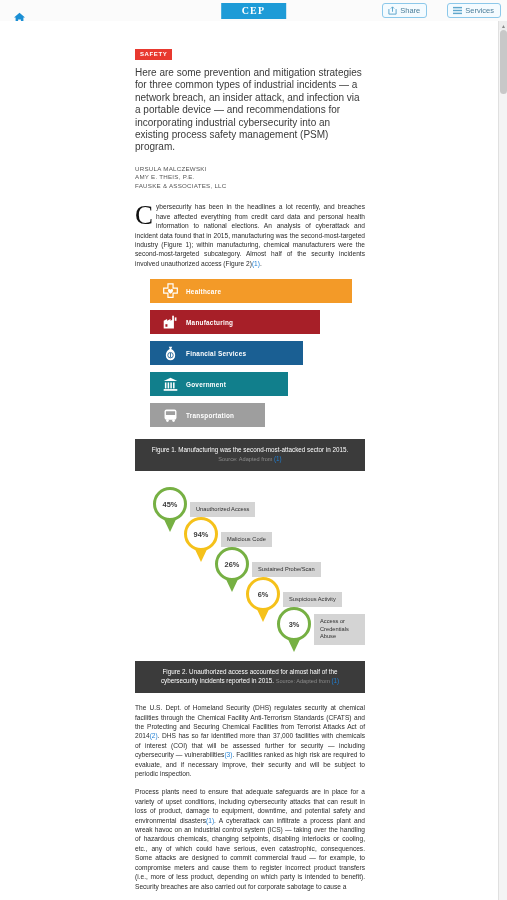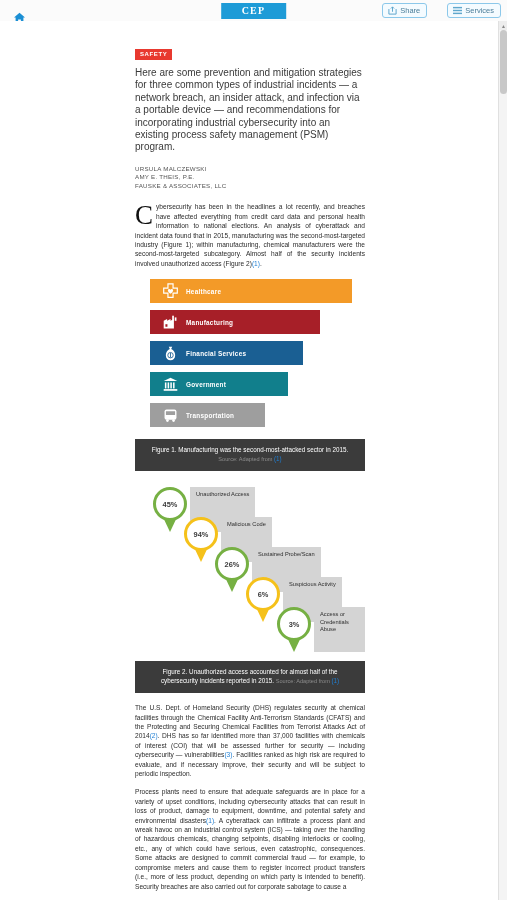--- a/index.html
+++ b/index.html
@@ -126,21 +126,21 @@
 
   .figcaption {
     background: #3b3b3b; color: #ffffff;
     padding: 6px 14px 7px 14px;
     text-align: center; font-size: 6.3px; line-height: 9px;
   }
   .figcaption .src { color: #8d8d8d; font-size: 5.6px; }
 
   
   .fig2 { position: relative; height: 178px; margin-top: 12px; }
-  .pinrow { position: absolute; display: flex; }
+  .pinrow { position: absolute; display: flex; align-items: center; }
   .pin { position: relative; width: 34px; height: 45px; flex: none; }
   .pin .head {
     position: absolute; top: 0; left: 0;
     width: 34px; height: 34px; border-radius: 50%;
     background: #ffffff; box-sizing: border-box;
     display: flex; align-items: center; justify-content: center;
     font-size: 7.4px; font-weight: bold; color: #3b3b3b;
     z-index: 2;
   }
   .pin .tail {

